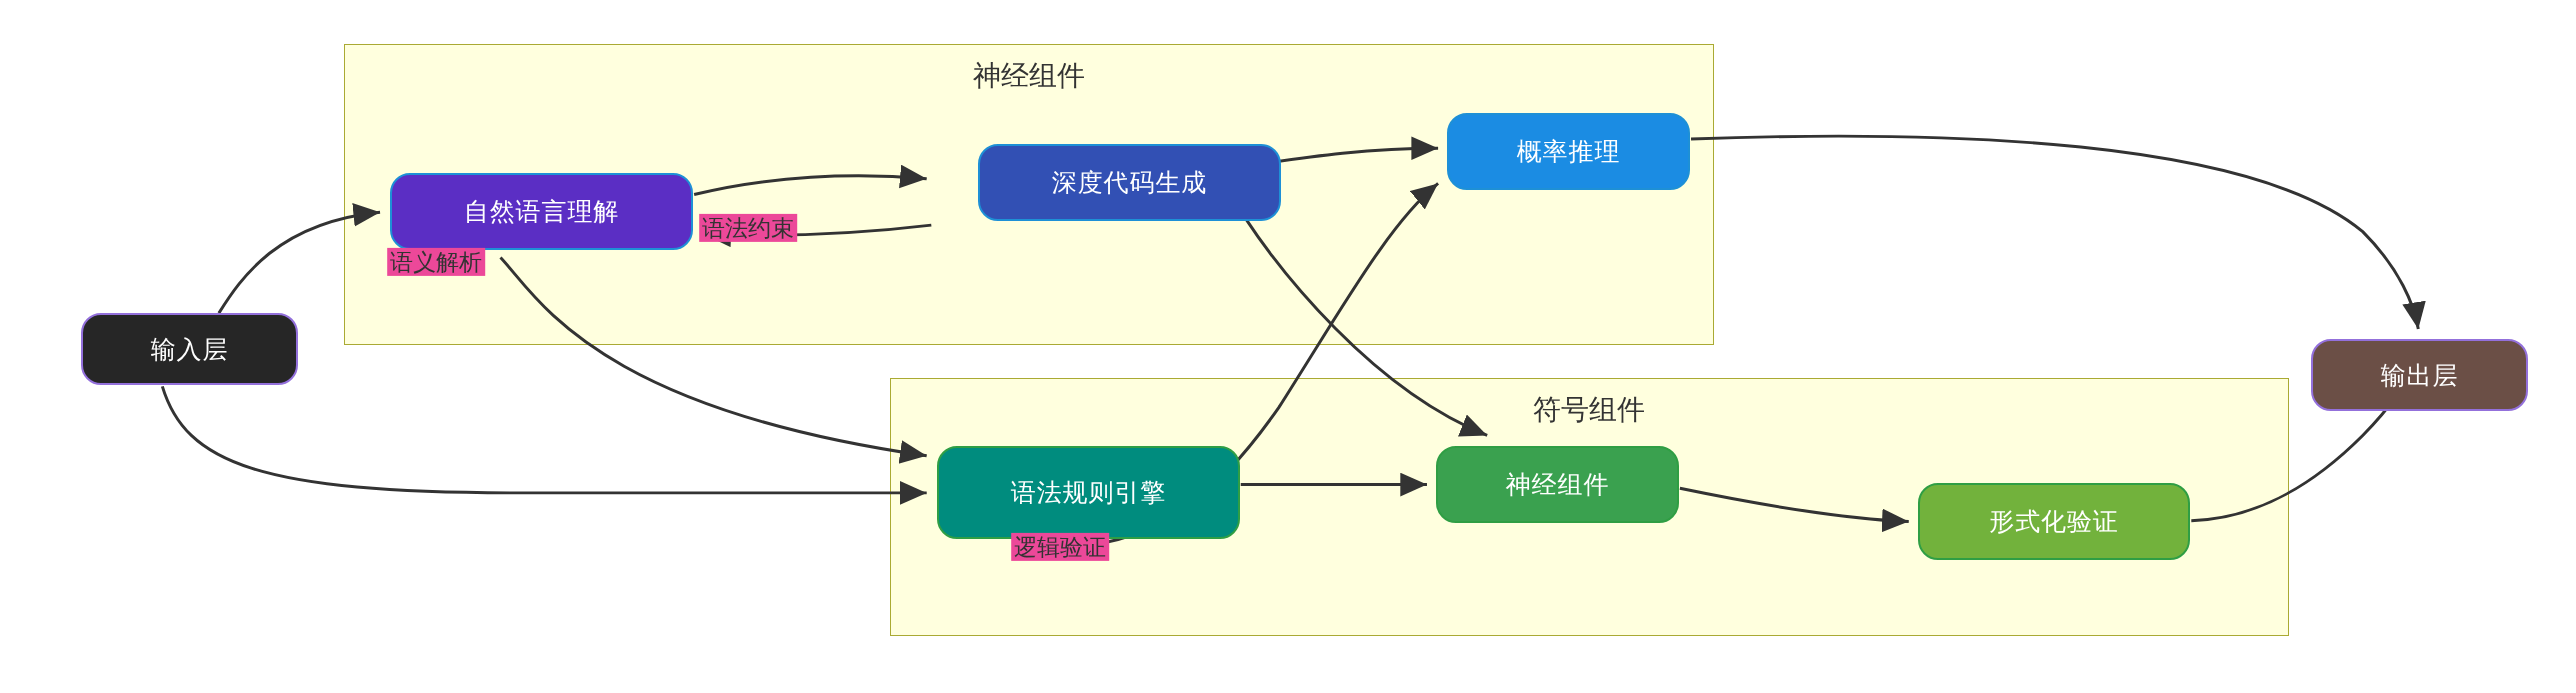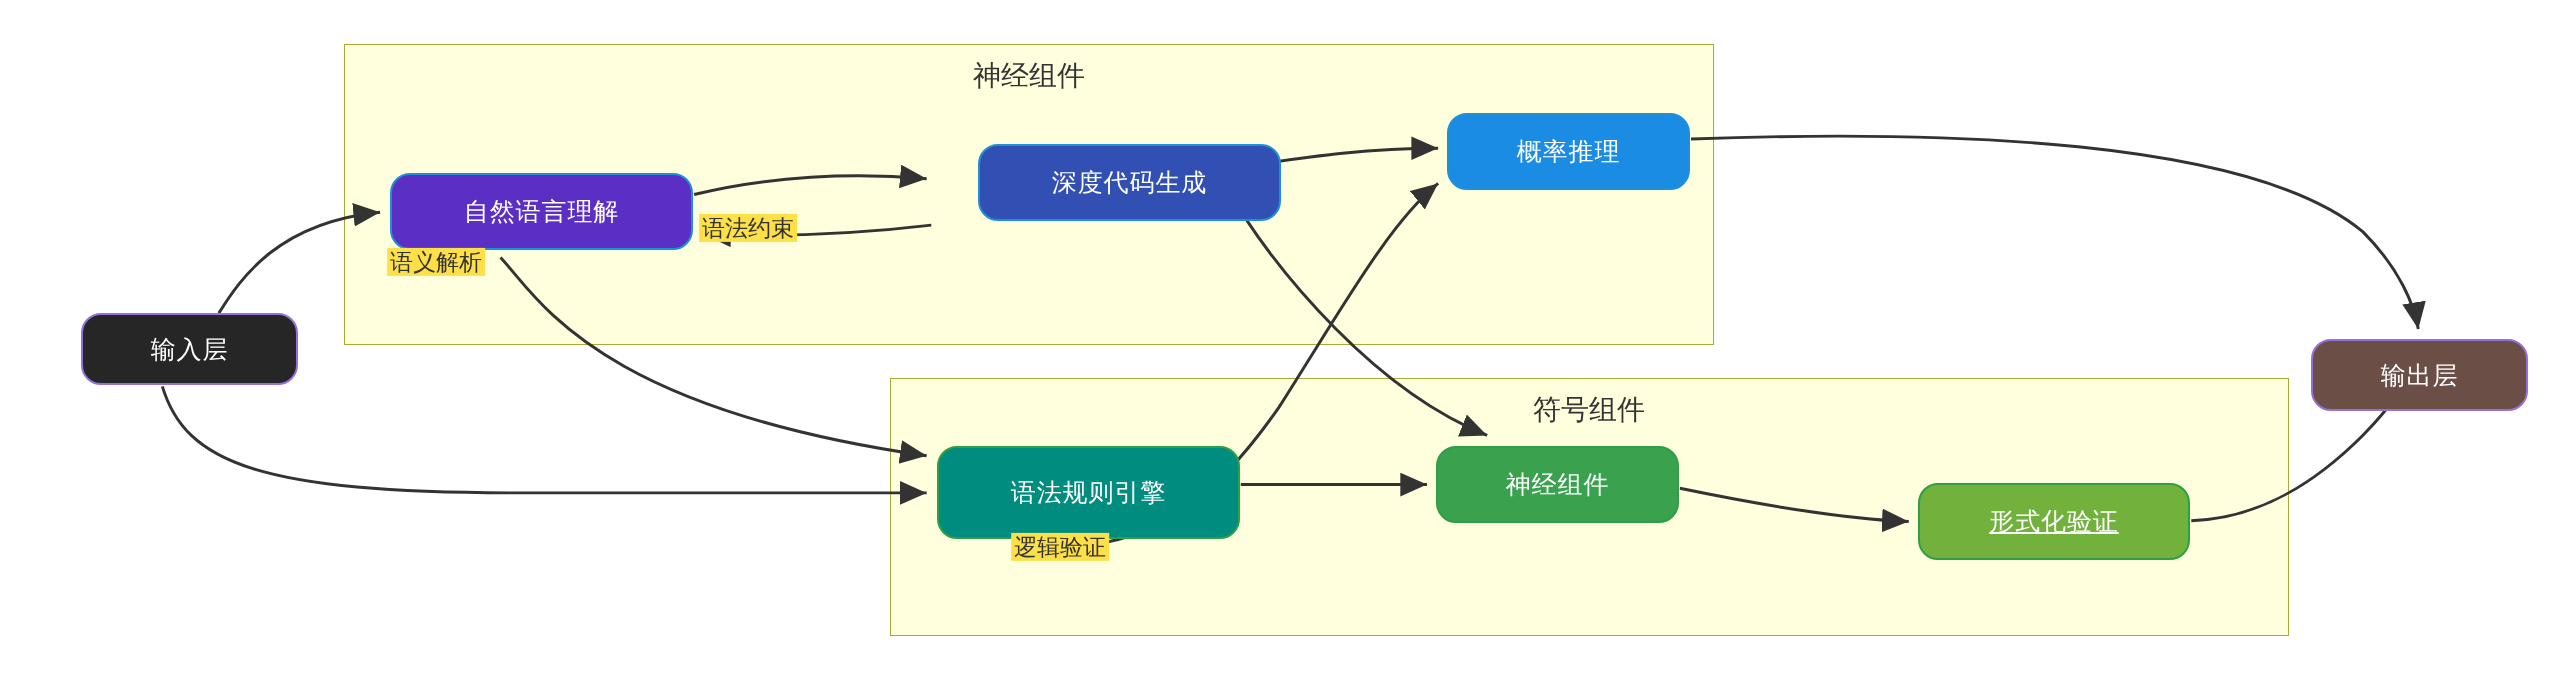--- a/index.html
+++ b/index.html
@@ -41,21 +41,21 @@
     position: absolute;
     font-size: 28px;
     color: #333333;
     white-space: nowrap;
     transform: translateX(-50%);
   }
   .edge-label {
     position: absolute;
     font-size: 23px;
     color: #333333;
-    background: #fde047;
+    background: #ec4899;
     padding: 0.9px 2.8px;
     white-space: nowrap;
     transform: translate(-50%, -50%);
     line-height: 1.15;
   }
   .cluster-box {
     position: absolute;
     box-sizing: border-box;
   }
 </style>
@@ -115,21 +115,21 @@
   </div>
   <div class="node-box" id="node-probreason" style="left: 1447px; top: 113px; width: 243px; height: 77px; background: rgb(27, 140, 227); border: 2.8px solid rgb(30, 144, 214); color: rgb(255, 255, 255);">
     <span>概率推理</span>
   </div>
   <div class="node-box" id="node-grammar" style="left: 937px; top: 446px; width: 303px; height: 93px; background: rgb(0, 140, 126); border: 2.8px solid rgb(47, 158, 68); color: rgb(255, 255, 255);">
     <span>语法规则引擎</span>
   </div>
   <div class="node-box" id="node-static" style="left: 1436px; top: 446px; width: 243px; height: 77px; background: rgb(58, 161, 79); border: 2.8px solid rgb(47, 158, 68); color: rgb(255, 255, 255);">
     <span>神经组件</span>
   </div>
-  <div class="node-box" id="node-formal" style="left: 1918px; top: 483px; width: 272px; height: 77px; background: rgb(114, 178, 60); border: 2.8px solid rgb(47, 158, 68); color: rgb(255, 255, 255); text-decoration: underline;">
+  <div class="node-box" id="node-formal" style="left: 1918px; top: 483px; width: 272px; height: 77px; background: rgb(114, 178, 60); border: 2.8px solid rgb(47, 158, 68); color: rgb(255, 255, 255);">
     <span>形式化验证</span>
   </div>
   <div class="node-box" id="node-output" style="left: 2311px; top: 339px; width: 217px; height: 72px; background: rgb(107, 79, 70); border: 2.8px solid rgb(147, 112, 219); color: rgb(255, 255, 255);">
     <span>输出层</span>
   </div>
 
   <div class="edge-label" id="edge-label-semantic" style="left: 436px; top: 262px;">语义解析</div>
   <div class="edge-label" id="edge-label-grammar" style="left: 748px; top: 228px;">语法约束</div>
   <div class="edge-label" id="edge-label-logic" style="left: 1060px; top: 547px;">逻辑验证</div>
 

